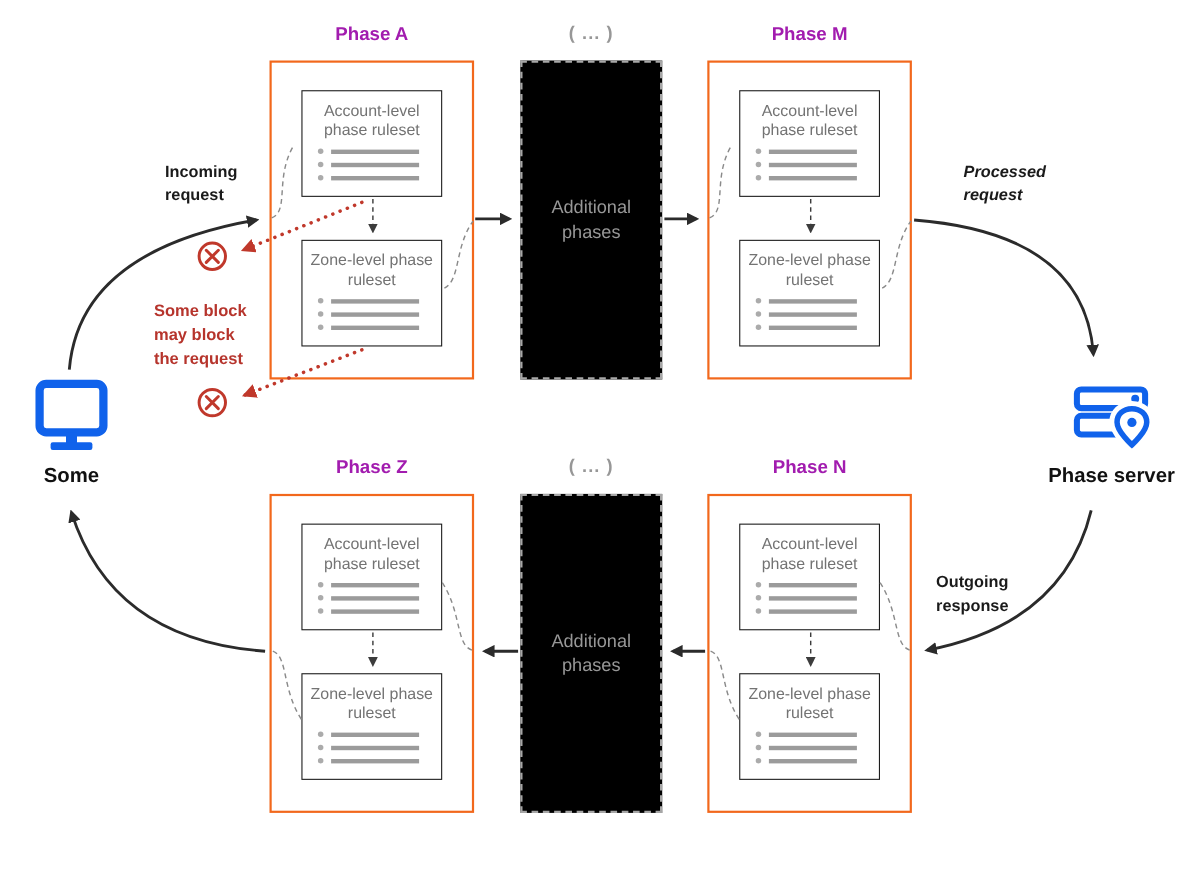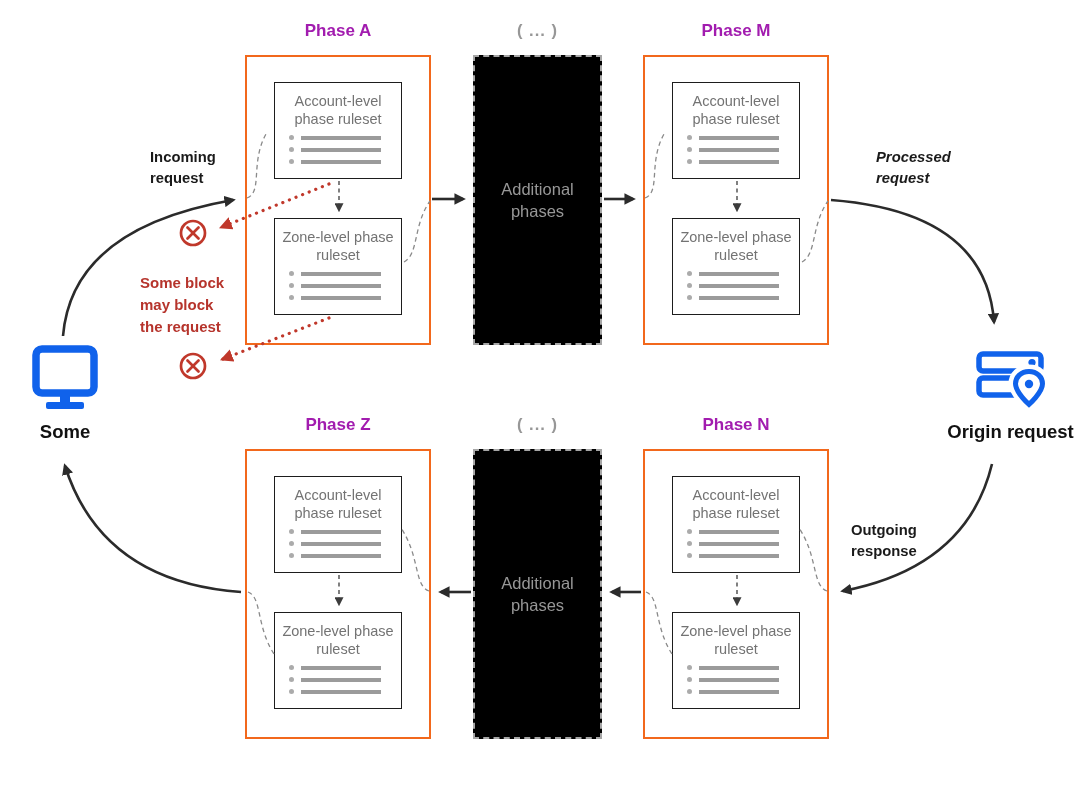--- a/index.html
+++ b/index.html
@@ -219,21 +219,21 @@
   <div class="node-label" style="left:24px;top:421px;width:82px;">Some</div>
 
   <svg class="node-icon" style="left:974px;top:349px;" width="74" height="64" viewBox="0 0 74 64">
     <rect x="5" y="5" width="62" height="17" rx="4" fill="none" stroke="#1062eb" stroke-width="5.5"></rect>
     <circle cx="58" cy="13.5" r="3.6" fill="#1062eb"></circle>
     <rect x="5" y="29" width="62" height="17" rx="4" fill="none" stroke="#1062eb" stroke-width="5.5"></rect>
     <path d="M55 20 c-9.5 0 -16 6.5 -16 14.5 c0 10 16 24 16 24 s16 -14 16 -24 c0 -8 -6.5 -14.5 -16 -14.5 z" fill="#ffffff" stroke="#ffffff" stroke-width="9"></path>
     <path d="M55 22.5 c-8 0 -13.5 5.5 -13.5 12.3 c0 8.6 13.5 20.6 13.5 20.6 s13.5 -12 13.5 -20.6 c0 -6.8 -5.5 -12.3 -13.5 -12.3 z" fill="#ffffff" stroke="#1062eb" stroke-width="5"></path>
     <circle cx="55" cy="35" r="4.2" fill="#1062eb"></circle>
   </svg>
-  <div class="node-label" style="left:938px;top:421px;width:145px;">Origin request</div>
+  <div class="node-label" style="left:938px;top:421px;width:145px;">Phase server</div>
 
   <svg class="overlay" viewBox="0 0 1092 792">
     <defs>
       <marker id="mArrow" viewBox="0 0 10 10" refX="7.5" refY="5" markerWidth="4.4" markerHeight="4.4" orient="auto-start-reverse">
         <path d="M0,0 L10,5 L0,10 z" fill="#2b2b2b"></path>
       </marker>
       <marker id="mSmall" viewBox="0 0 10 10" refX="7.5" refY="5" markerWidth="9" markerHeight="9" markerUnits="userSpaceOnUse" orient="auto-start-reverse">
         <path d="M0,0 L10,5 L0,10 z" fill="#3c3c3c"></path>
       </marker>
       <marker id="mRed" viewBox="0 0 10 10" refX="7.5" refY="5" markerWidth="13" markerHeight="13" markerUnits="userSpaceOnUse" orient="auto-start-reverse">

